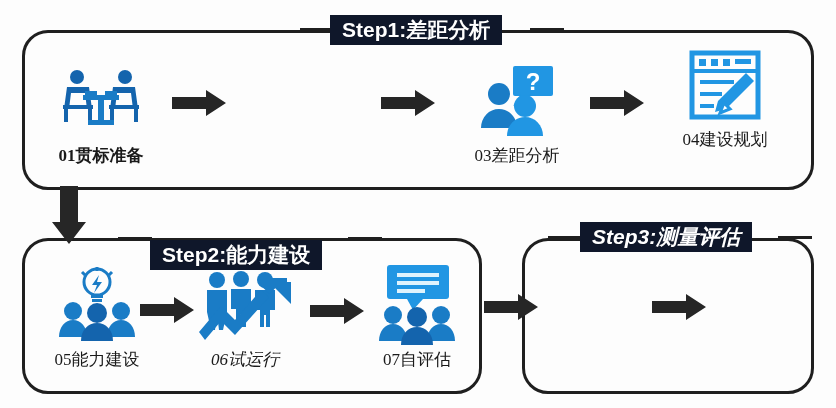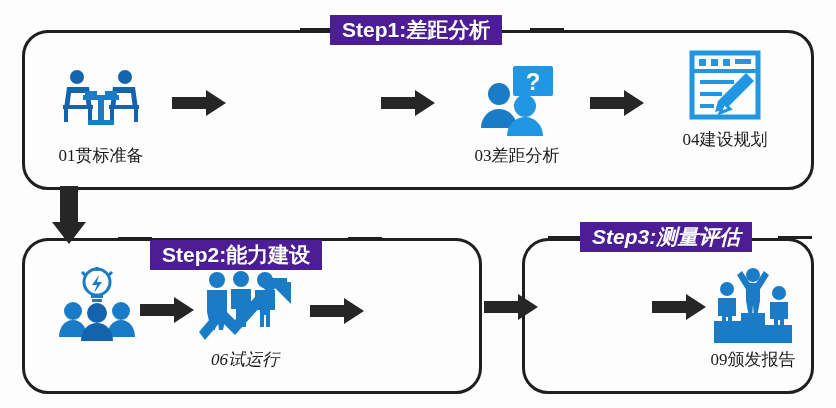--- a/index.html
+++ b/index.html
@@ -29,21 +29,21 @@
     box-sizing: border-box;
   }
   #box-step1 { left: 22px;  top: 30px;  width: 792px; height: 160px; }
   #box-step2 { left: 22px;  top: 238px; width: 460px; height: 156px; }
   #box-step3 { left: 522px; top: 238px; width: 292px; height: 156px; }
 
   
   .banner {
     position: absolute;
     height: 30px;
-    background: #4c1d95;
+    background: #0f172a;
     display: flex;
     align-items: center;
     justify-content: flex-end;
     padding: 8px 12px;
     box-sizing: border-box;
     z-index: 6;
   }
   .banner-text {
     color: #ffffff;
     font-size: 21px;
@@ -79,21 +79,21 @@
   }
   .item .caption {
     margin-top: 4px;
     font-family: "Liberation Serif", serif;
     font-size: 17px;
     color: #1a1a1a;
     white-space: nowrap;
   }
 
   
-  #item-01 { left: 36px;  top: 62px; }
+  #item-01 { left: 36px;  top: 62px; font-weight: bold; }
   #item-02 { left: 247px; top: 62px; }
   #item-03 { left: 452px; top: 62px; }
   #item-04 { left: 660px; top: 46px; }
   
   #item-05 { left: 32px;  top: 266px; }
   #item-06 { left: 180px; top: 266px; font-style: italic; }
   #item-07 { left: 352px; top: 266px; }
   #item-08 { left: 532px; top: 266px; }
   #item-09 { left: 688px; top: 266px; }
 
@@ -265,20 +265,21 @@
           <path d="M4 70c0-10 6-17 14-17s14 7 14 17z"></path>
           <circle cx="66" cy="44" r="9"></circle>
           <path d="M52 70c0-10 6-17 14-17s14 7 14 17z"></path>
         </g>
         <g class="icon-blue-dark">
           <circle cx="42" cy="46" r="10"></circle>
           <path d="M26 74c0-11 7-18 16-18s16 7 16 18z"></path>
         </g>
       </svg>
     </div>
+    <div class="caption">05能力建设</div>
   </div>
 
   <div class="arrow-h" id="arrow-5-6">
     <svg width="54" height="30" viewBox="0 0 54 30">
       <path d="M0 9h34V2l20 13-20 13v-7H0z" fill="#262626"></path>
     </svg>
   </div>
 
   <div class="item" id="item-06">
     <div class="glyph">
@@ -300,20 +301,46 @@
     </div>
     <div class="caption">06试运行</div>
   </div>
 
   <div class="arrow-h" id="arrow-6-7">
     <svg width="54" height="30" viewBox="0 0 54 30">
       <path d="M0 9h34V2l20 13-20 13v-7H0z" fill="#262626"></path>
     </svg>
   </div>
 
+  <div class="item" id="item-07">
+    <div class="glyph">
+      <svg width="88" height="80" viewBox="0 0 88 80">
+        <g class="icon-blue-lt">
+          <rect x="14" y="0" width="62" height="34" rx="3"></rect>
+          <path d="M34 34l6 11 10-11z"></path>
+        </g>
+        <g stroke="#dff3fd" stroke-width="4">
+          <line x1="24" y1="10" x2="66" y2="10"></line>
+          <line x1="24" y1="18" x2="66" y2="18"></line>
+          <line x1="24" y1="26" x2="52" y2="26"></line>
+        </g>
+        <g class="icon-blue">
+          <circle cx="20" cy="50" r="9"></circle>
+          <path d="M6 76c0-10 6-17 14-17s14 7 14 17z"></path>
+          <circle cx="68" cy="50" r="9"></circle>
+          <path d="M54 76c0-10 6-17 14-17s14 7 14 17z"></path>
+        </g>
+        <g class="icon-blue-dark">
+          <circle cx="44" cy="52" r="10"></circle>
+          <path d="M28 80c0-11 7-18 16-18s16 7 16 18z"></path>
+        </g>
+      </svg>
+    </div>
+    <div class="caption">07自评估</div>
+  </div>
 
   <div class="arrow-h" id="arrow-7-8">
     <svg width="54" height="30" viewBox="0 0 54 30">
       <path d="M0 9h34V2l20 13-20 13v-7H0z" fill="#262626"></path>
     </svg>
   </div>
 
   <div class="step-box" id="box-step3"></div>
 
   <div class="banner-rule" style="left:548px; top:236px; width:34px;"></div>
@@ -322,38 +349,14 @@
     <span class="banner-text">Step3:测量评估</span>
   </div>
 
 
   <div class="arrow-h" id="arrow-8-9">
     <svg width="54" height="30" viewBox="0 0 54 30">
       <path d="M0 9h34V2l20 13-20 13v-7H0z" fill="#262626"></path>
     </svg>
   </div>
 
-  <div class="item" id="item-09">
-    <div class="glyph">
-      <svg width="90" height="76" viewBox="0 0 90 76">
-        <g class="icon-blue">
-
-          <circle cx="45" cy="8" r="7"></circle>
-          <path d="M34 4l8 12h6l8-12 5 4-10 16H39L29 8z"></path>
-          <path d="M38 18h14v16l-3 16h-3l-1-12-1 12h-3l-3-16z"></path>
-
-          <circle cx="19" cy="22" r="7"></circle>
-          <path d="M10 31h18v18h-4v14h-4V50h-2v13h-4V49h-4z"></path>
-
-          <circle cx="71" cy="26" r="7"></circle>
-          <path d="M62 35h18v17h-4v13h-4V53h-2v12h-4V52h-4z"></path>
-        </g>
-        <g fill="#1a7cc6">
-          <rect x="33" y="46" width="24" height="30"></rect>
-          <rect x="6" y="54" width="27" height="22"></rect>
-          <rect x="57" y="58" width="27" height="18"></rect>
-        </g>
-      </svg>
-    </div>
-    <div class="caption">09颁发报告</div>
-  </div>
 
 </div>
 
 </body></html>

